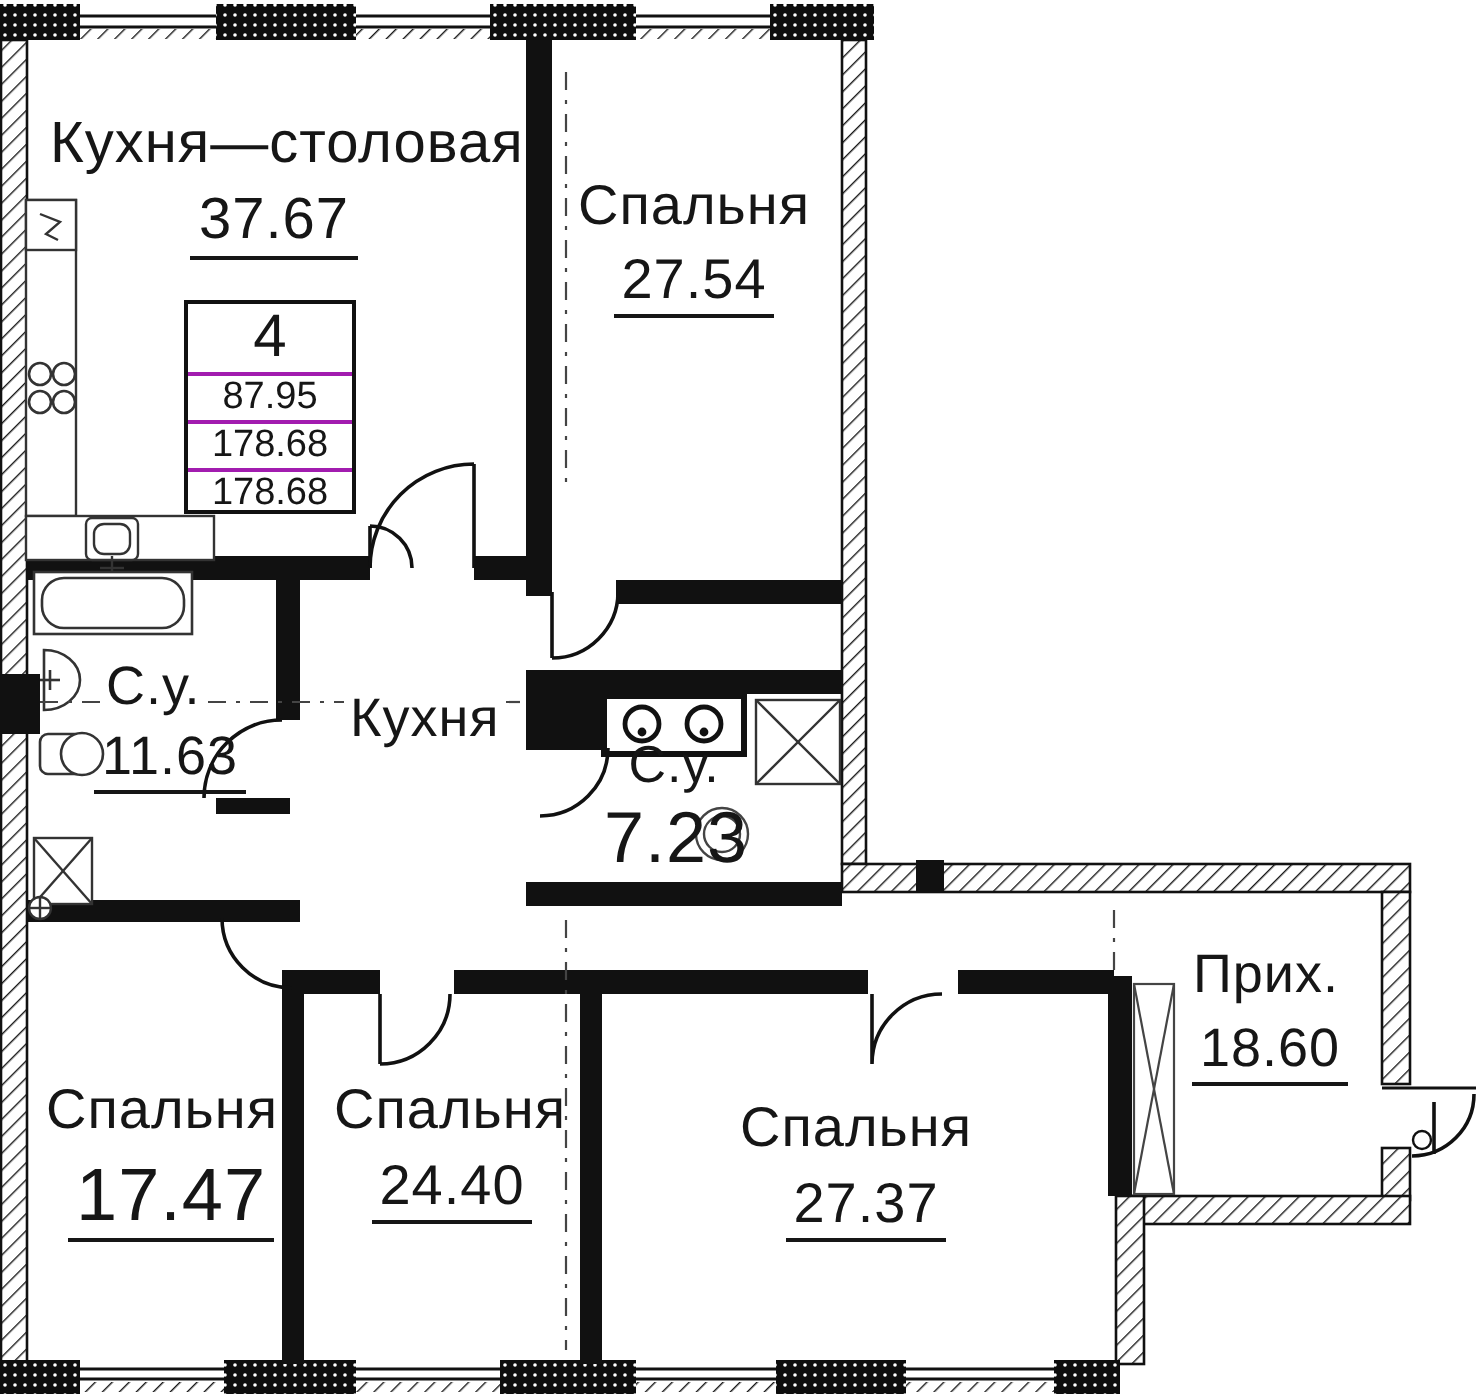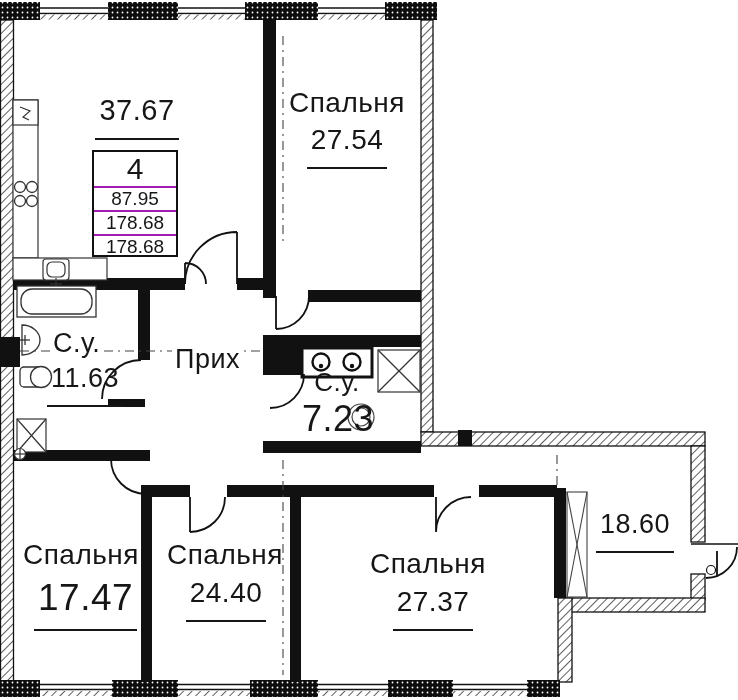--- a/index.html
+++ b/index.html
@@ -1,21 +1,21 @@
 <!DOCTYPE html>
 <html><head>
 <meta charset="utf-8">
 <style>
   html,body{margin:0;padding:0;background:#fff;}
   .plan{position:relative;width:738px;height:700px;background:#fff;overflow:hidden;
         font-family:"Liberation Sans",sans-serif;color:#161616;}
   .plan svg{position:absolute;left:0;top:0;}
   .lbl{position:absolute;text-align:center;line-height:1.0;white-space:nowrap;
        color:#161616;letter-spacing:0.5px;}
-  .num{display:inline-block;border-bottom:2.2px solid #161616;padding:0 4px 13px;}
+  .num{display:inline-block;border-bottom:2.2px solid #161616;padding:0 4px 3px;}
   .num-plain{display:inline-block;padding:0 2px 1px;}
   .mask{background:#fff;padding:0 3px;}
   .stamp{position:absolute;left:92px;top:150px;width:86px;height:107px;
          border:2.2px solid #111;box-sizing:border-box;display:flex;flex-direction:column;
          background:#fff;text-align:center;}
   .stamp .r1{flex:1.7;display:flex;align-items:center;justify-content:center;
              font-size:30px;}
   .stamp .rr{flex:1;display:flex;align-items:center;justify-content:center;
              border-top:2px solid #a21caf;font-size:19px;letter-spacing:0;}
 </style>
@@ -185,49 +185,51 @@
   </g>
 
   <g stroke="#444" stroke-width="1.1" stroke-dasharray="9 5 2 5">
     <line x1="283" y1="36" x2="283" y2="243"></line>
     <line x1="283" y1="460" x2="283" y2="675"></line>
     <line x1="20" y1="351" x2="260" y2="351"></line>
     <line x1="557" y1="455" x2="557" y2="489"></line>
   </g>
 </svg>
 
+  <div class="lbl" style="left:25px;top:58px;width:220px;font-size:29px;">Кухня—столовая</div>
   <div class="lbl" style="left:87px;top:96px;width:100px;font-size:29px;">
     <span class="num">37.67</span></div>
 
   <div class="lbl" style="left:287px;top:89px;width:120px;font-size:28px;">Спальня</div>
   <div class="lbl" style="left:297px;top:126px;width:100px;font-size:28px;">
     <span class="num">27.54</span></div>
 
   <div class="lbl mask" style="left:50px;top:330px;font-size:27px;">С.у.</div>
   <div class="lbl" style="left:40px;top:365px;width:90px;font-size:27px;">
     <span class="num">11.63</span></div>
 
-  <div class="lbl mask" style="left:172px;top:346px;font-size:27px;">Прих</div>
+  <div class="lbl mask" style="left:172px;top:346px;font-size:27px;">Кухня</div>
 
   <div class="lbl" style="left:307px;top:369px;width:60px;font-size:26px;">С.у.</div>
   <div class="lbl" style="left:298px;top:401px;width:80px;font-size:36px;">
     <span class="num-plain">7.23</span></div>
 
   <div class="lbl" style="left:21px;top:541px;width:120px;font-size:28px;">Спальня</div>
   <div class="lbl" style="left:34px;top:579px;width:100px;font-size:37px;">
     <span class="num">17.47</span></div>
 
   <div class="lbl" style="left:165px;top:541px;width:120px;font-size:28px;">Спальня</div>
   <div class="lbl" style="left:176px;top:579px;width:100px;font-size:28px;">
     <span class="num">24.40</span></div>
 
   <div class="lbl" style="left:368px;top:550px;width:120px;font-size:28px;">Спальня</div>
   <div class="lbl" style="left:383px;top:588px;width:100px;font-size:28px;">
     <span class="num">27.37</span></div>
 
+  <div class="lbl" style="left:593px;top:474px;width:80px;font-size:27px;">Прих.</div>
   <div class="lbl" style="left:590px;top:511px;width:90px;font-size:27px;">
     <span class="num">18.60</span></div>
 
   <div class="stamp">
     <div class="r1">4</div>
     <div class="rr">87.95</div>
     <div class="rr">178.68</div>
     <div class="rr">178.68</div>
   </div>
 

